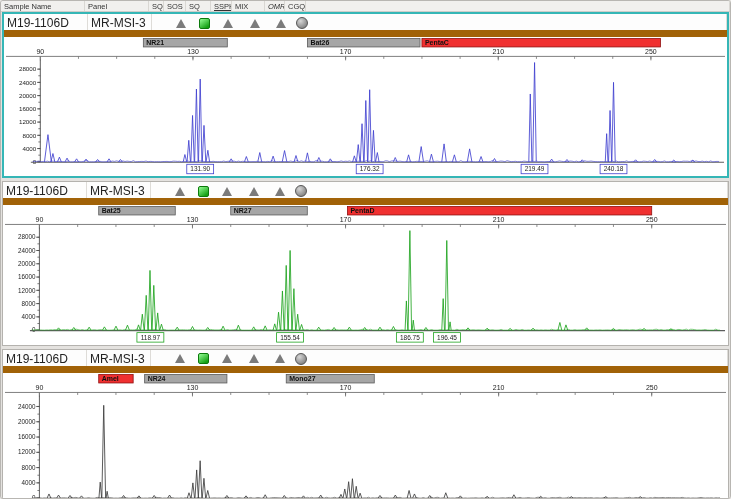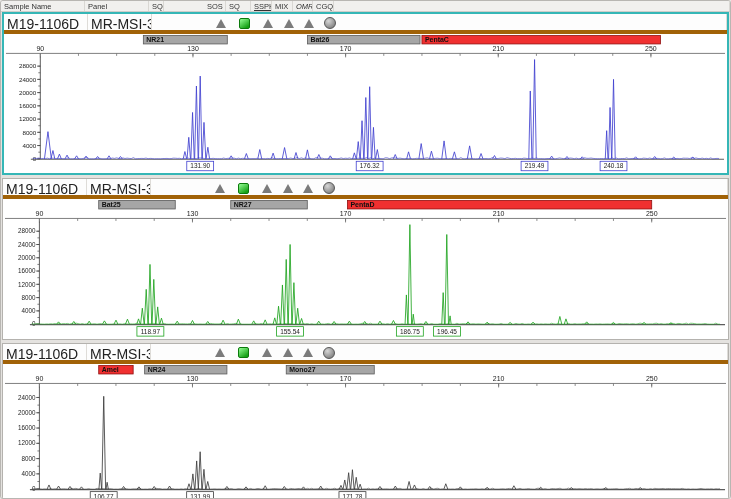--- a/index.html
+++ b/index.html
@@ -1,30 +1,30 @@
 <!DOCTYPE html>
 <html><head>
 <meta charset="utf-8">
 <style>
   html,body{margin:0;padding:0;background:#e8e6e3;font-family:"Liberation Sans","DejaVu Sans",sans-serif;}
   .window{width:731px;height:499px;box-sizing:border-box;background:#eceae7;border:1px solid #b8b6b2;
           border-radius:3px;overflow:hidden;display:flex;flex-direction:column;}
   
   .cols{display:flex;align-items:stretch;}
   .c-name{width:84px;}  .c-panel{width:64px;}
-  .f1{width:15px;} .f2{width:22px;margin-left:40px;} .f3{width:25px;} .f4{width:21px;text-decoration:underline;} .f5{width:21px;} .f6{width:20px;font-style:italic;} .f7{width:21px;}
+  .f1{width:15px;} .f2{width:22px;} .f3{width:25px;} .f4{width:21px;text-decoration:underline;} .f5{width:33px;} .f6{width:20px;font-style:italic;} .f7{width:21px;}
   .c-fill{flex:1;}
   
   .hdr{height:13px;background:#f1f0ee;border-bottom:1px solid #cfcdc9;font-size:7.5px;color:#333;}
   .hdr>div{box-sizing:border-box;border-right:1px solid #d9d7d3;padding:1px 0 0 3px;white-space:nowrap;overflow:hidden;}
   
   .blocks{flex:1;display:flex;flex-direction:column;gap:3px;padding:0 1px 1px 1px;background:#e4e2df;}
   .block{box-sizing:border-box;border:1px solid #b4b2ae;background:#fff;display:flex;flex-direction:column;}
   .block.selected{border:2px solid #35b6b6;}
-  .srow{height:16px;background:#fdfdfd;border-bottom:4px solid #a16207;font-size:14px;color:#222;flex:none;}
+  .srow{height:16px;background:#fdfdfd;border-bottom:7px solid #a16207;font-size:12px;color:#222;flex:none;}
   .srow>div{box-sizing:border-box;border-right:1px solid #dedcd8;padding:2px 0 0 3px;white-space:nowrap;overflow:hidden;}
   .srow .flagcell{display:flex;align-items:center;justify-content:center;padding:0;}
   .plot{flex:1;background:#fff;}
   .plot svg{display:block;width:100%;height:100%;}
   svg text{font-family:"Liberation Sans","DejaVu Sans",sans-serif;}
   
   .icon-tri{width:0;height:0;border-left:5px solid transparent;border-right:5px solid transparent;border-bottom:9px solid #7b7b7b;}
   .icon-sq{width:9px;height:9px;border-radius:2px;background:linear-gradient(145deg,#86f386 10%,#15a015 85%);border:1px solid #0b7a0b;}
   .icon-sph{width:10px;height:10px;border-radius:50%;background:radial-gradient(circle at 35% 30%,#d6d6d6,#6c6c6c);border:1px solid #565656;}
 </style>

